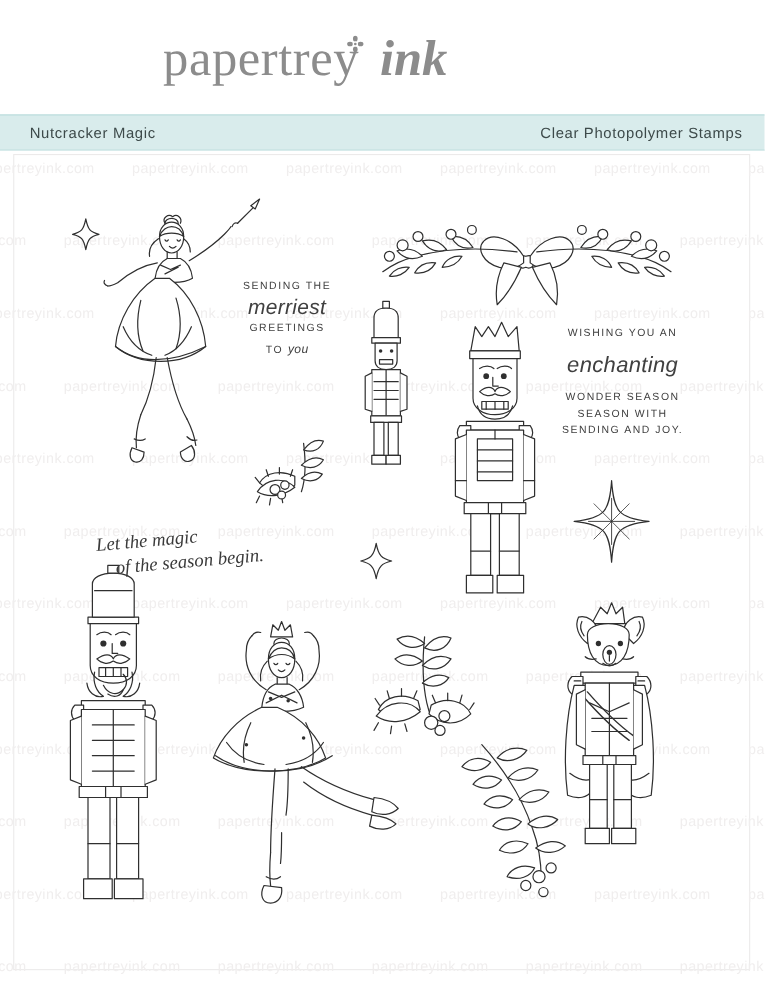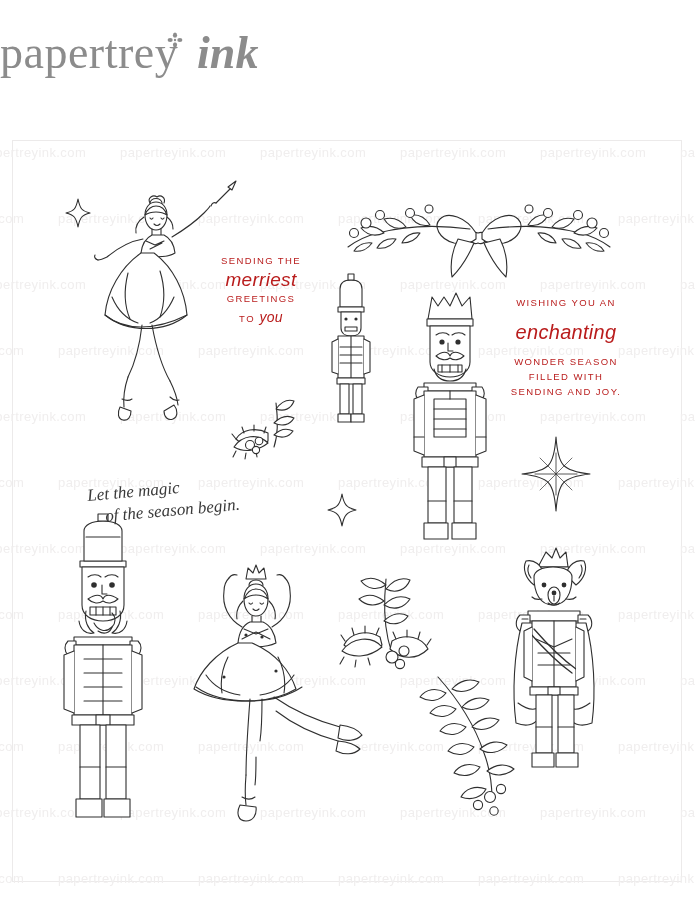--- a/index.html
+++ b/index.html
@@ -20,21 +20,21 @@
     background: #ffffff;
     box-sizing: border-box;
   }
 
   
   .brand {
     position: absolute;
     top: 26px;
     left: 0;
     width: 555px;
-    text-align: left;
+    text-align: center;
     white-space: nowrap;
   }
   .brand-word {
     font-family: "Liberation Serif", serif;
     font-size: 46px;
     letter-spacing: 0.5px;
     color: #8c8c8c;
     vertical-align: middle;
   }
   .brand-ink {
@@ -128,21 +128,21 @@
     position: absolute;
     top: 0; left: 0;
     width: 695px;
     height: 763px;
   }
   .art svg { display: block; }
 
   
   .sent {
     position: absolute;
-    color: #b91c1c;
+    color: #404040;
     text-align: center;
     line-height: 1.25;
   }
   .sent .cap {
     font-family: "Liberation Sans", sans-serif;
     font-size: 9.5px;
     letter-spacing: 1.4px;
   }
   .sent .script {
     font-family: Liberation Sans, sans-serif;
@@ -171,20 +171,24 @@
           <ellipse cx="3.2" cy="8" rx="2.6" ry="2.1"></ellipse>
           <ellipse cx="12.8" cy="8" rx="2.6" ry="2.1"></ellipse>
           <circle cx="8" cy="8" r="2.3" fill="#ffffff"></circle>
           <circle cx="8" cy="8" r="1.2" fill="#8c8c8c"></circle>
         </g>
       </svg>
     </span>
     <span class="brand-ink">ink</span>
   </div>
 
+  <div class="titlebar">
+    <div class="left">Nutcracker Magic</div>
+    <div class="right">Clear Photopolymer Stamps</div>
+  </div>
 
   <div class="sheet">
     <div class="sheet-border"></div>
 
     <div class="watermarks" id="wm-layer">
         <div class="wm" style="left: -20px; top: 8px;">papertreyink.com</div>
         <div class="wm" style="left: 120px; top: 8px;">papertreyink.com</div>
         <div class="wm" style="left: 260px; top: 8px;">papertreyink.com</div>
         <div class="wm" style="left: 400px; top: 8px;">papertreyink.com</div>
         <div class="wm" style="left: 540px; top: 8px;">papertreyink.com</div>
@@ -610,29 +614,29 @@
 
       </svg>
     </div>
 
     <div class="sent" style="left:206px; top:118px; width:110px;">
       <div class="cap">SENDING THE</div>
       <div class="script" style="font-size:19px; margin:1px 0 1px 0;">merriest</div>
       <div class="cap">GREETINGS</div>
       <div style="margin-top:2px;">
         <span class="cap">TO</span>
-        <span class="script" style="font-size:14px;">you</span>
+        <span class="script" style="font-size:11px;">you</span>
       </div>
     </div>
 
     <div class="sent" style="left:492px; top:160px; width:148px;">
       <div class="cap">WISHING YOU AN</div>
       <div class="script" style="font-size:20px; margin:11px 0;">enchanting</div>
       <div class="cap">WONDER SEASON</div>
-      <div class="cap" style="margin-top:3px;">FILLED WITH</div>
+      <div class="cap" style="margin-top:3px;">SEASON WITH</div>
       <div class="cap" style="margin-top:3px;">SENDING AND JOY.</div>
     </div>
 
     <div style="position:absolute; left:88px; top:342px; width:160px; transform:rotate(-5deg);">
       <div class="script-line" style="font-size:17px;">Let the magic</div>
       <div class="script-line" style="font-size:17px; margin-left:16px; margin-top:2px;">of the season begin.</div>
     </div>
 
   </div>
 </div>

